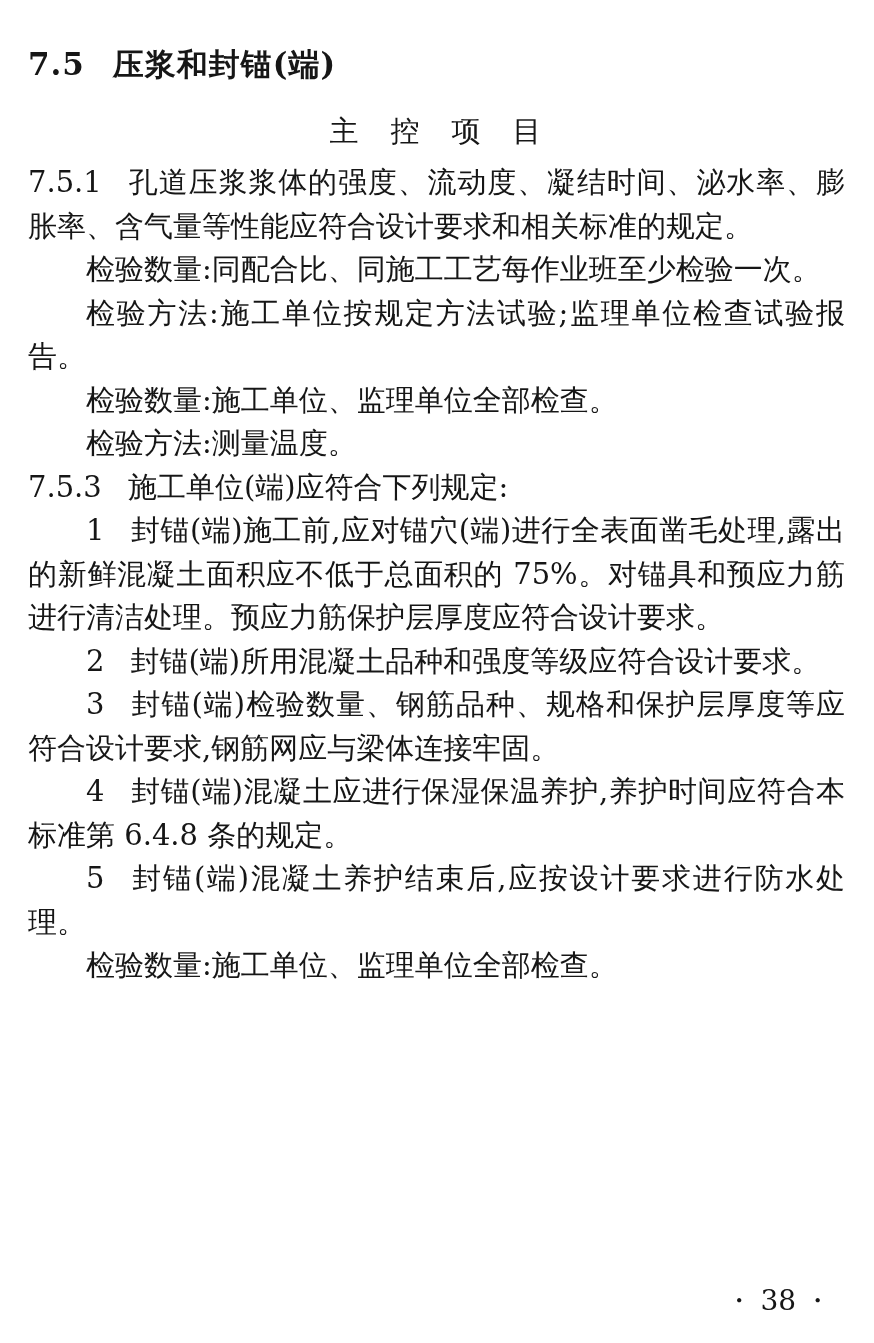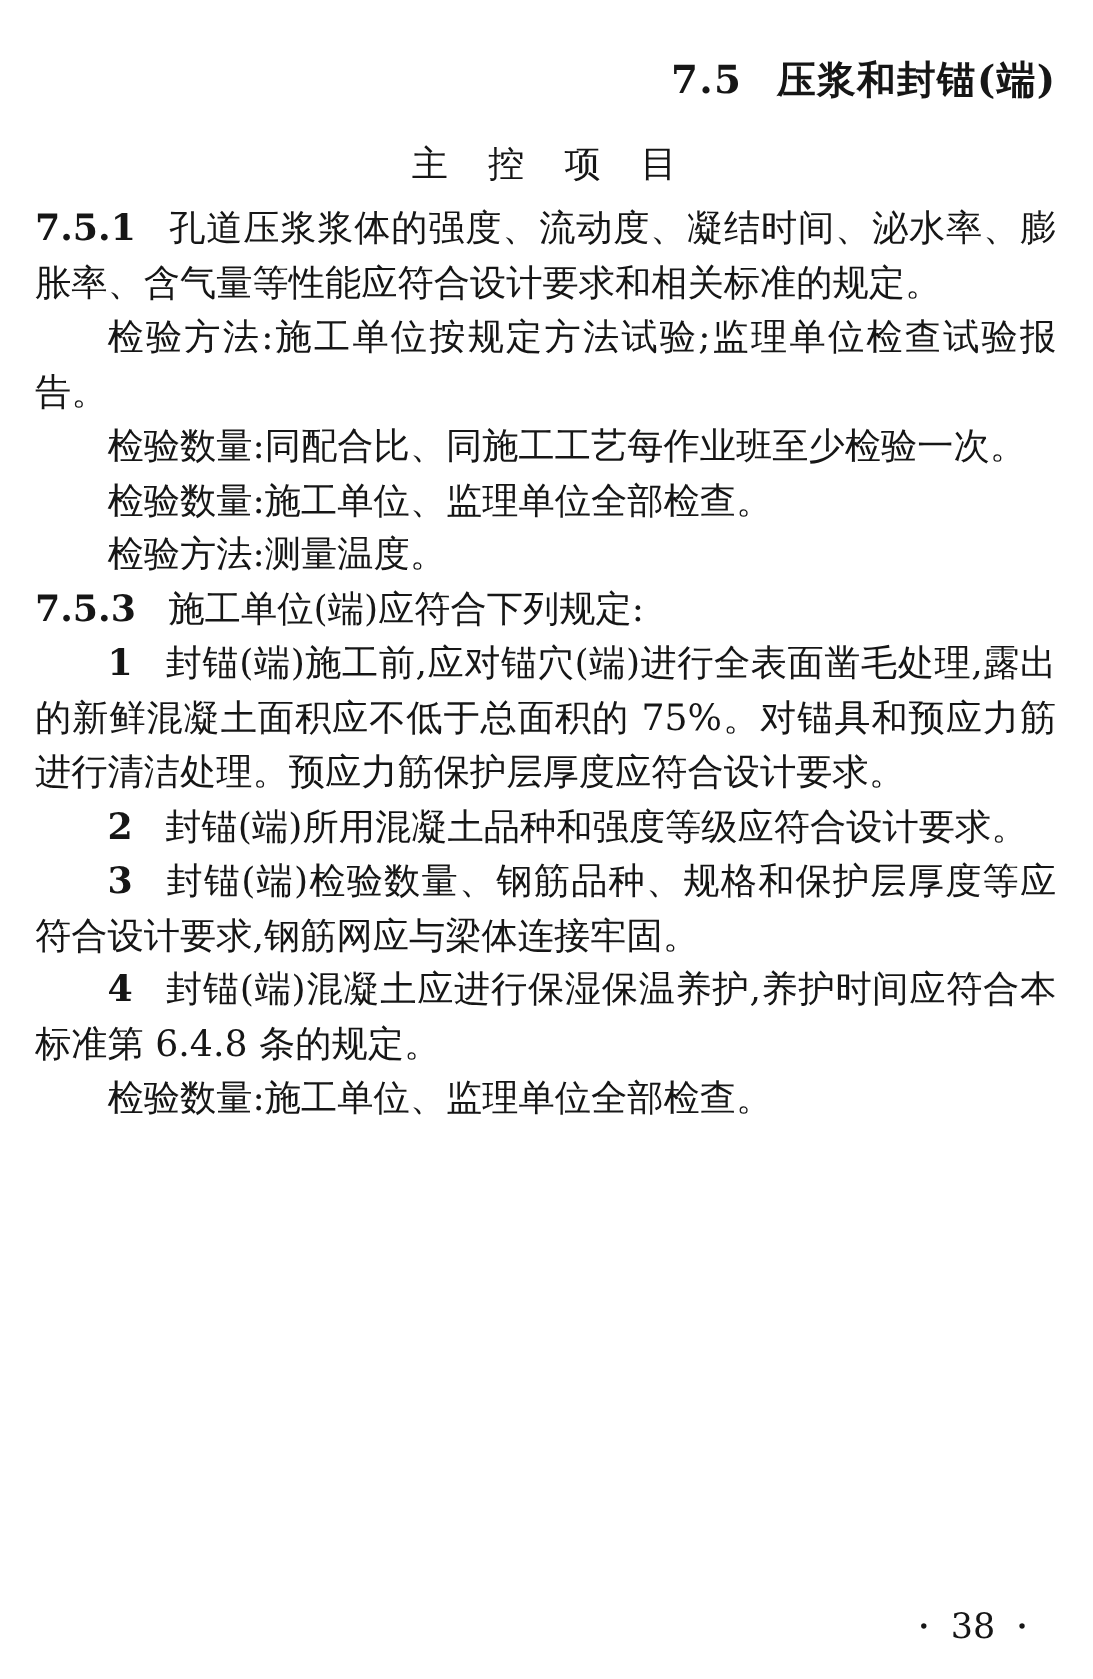--- a/index.html
+++ b/index.html
@@ -13,21 +13,21 @@
     color: #161616;
     font-family: "DejaVu Serif", "Liberation Serif", serif;
     position: relative;
     overflow: hidden;
   }
   .page {
     padding: 0 29px 0 28px;
   }
   .section-title {
     margin: 46px 0 0 0;
-    text-align: right;
+    text-align: left;
     font-size: 31px;
     line-height: 36px;
     font-weight: bold;
     letter-spacing: 1px;
   }
   .section-title .sec-num {
     padding-right: 0.9em;
   }
   .subtitle {
     margin-top: 32px;
@@ -45,21 +45,21 @@
     margin: 0;
     font-size: 29px;
     line-height: 43.5px;
     text-align: justify;
     text-justify: inter-ideograph;
   }
   p.clause { text-indent: 0; }
   p.item,
   p.plain { text-indent: 2em; }
   .num {
-    font-weight: bold;
+    font-weight: normal;
     padding-right: 0.9em;
   }
   .footer {
     position: absolute;
     top: 1286px;
     right: 52px;
     display: flex;
     align-items: center;
     gap: 17px;
     font-size: 28px;
@@ -76,39 +76,40 @@
 <div class="page">
 
   <h1 class="section-title"><span class="sec-num">7.5</span><span>压浆和封锚(端)</span></h1>
 
   <div class="subtitle">主 控 项 目</div>
 
   <div class="content">
 
     <p class="clause"><span class="num">7.5.1</span><span>孔道压浆浆体的强度、流动度、凝结时间、泌水率、膨胀率、含气量等性能应符合设计要求和相关标准的规定。</span></p>
 
+    <p class="plain">检验数量:同配合比、同施工工艺每作业班至少检验一次。</p>
+
     <p class="plain">检验方法:施工单位按规定方法试验;监理单位检查试验报告。</p>
-
-    <p class="plain">检验数量:同配合比、同施工工艺每作业班至少检验一次。</p>
 
 
     <p class="plain">检验数量:施工单位、监理单位全部检查。</p>
 
     <p class="plain">检验方法:测量温度。</p>
 
     <p class="clause"><span class="num">7.5.3</span><span>施工单位(端)应符合下列规定:</span></p>
 
     <p class="item"><span class="num">1</span><span>封锚(端)施工前,应对锚穴(端)进行全表面凿毛处理,露出的新鲜混凝土面积应不低于总面积的 75%。对锚具和预应力筋进行清洁处理。预应力筋保护层厚度应符合设计要求。</span></p>
 
     <p class="item"><span class="num">2</span><span>封锚(端)所用混凝土品种和强度等级应符合设计要求。</span></p>
 
     <p class="item"><span class="num">3</span><span>封锚(端)检验数量、钢筋品种、规格和保护层厚度等应符合设计要求,钢筋网应与梁体连接牢固。</span></p>
 
     <p class="item"><span class="num">4</span><span>封锚(端)混凝土应进行保湿保温养护,养护时间应符合本标准第 6.4.8 条的规定。</span></p>
 
+    <p class="item"><span class="num">5</span><span>封锚(端)混凝土养护结束后,应按设计要求进行防水处理。</span></p>
 
     <p class="plain">检验数量:施工单位、监理单位全部检查。</p>
 
 
   </div>
 
 </div>
 
 <div class="footer">
   <span class="dot">•</span>

